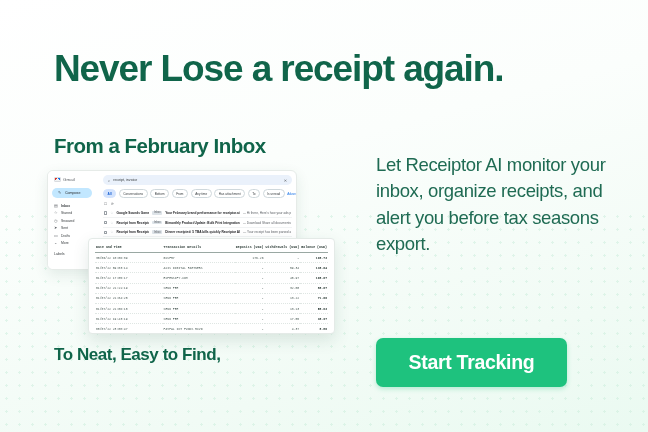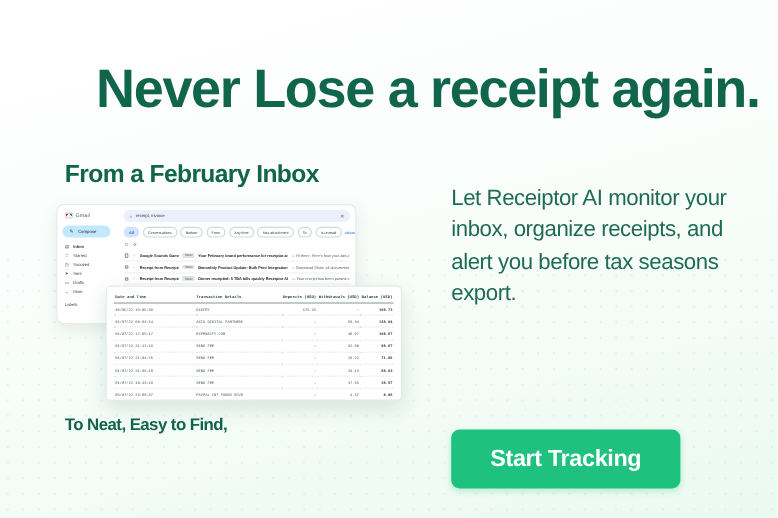--- a/index.html
+++ b/index.html
@@ -18,49 +18,48 @@
   #dots {
     position: absolute; left: 0; right: 0; top: 210px; bottom: 0;
     background-image: radial-gradient(#cdeedd 1px, transparent 1.2px);
     background-size: 13px 13px;
     opacity: .55;
     pointer-events: none;
   }
   
   .headline {
     position: absolute; left: 54px; top: 48px;
-    font-size: 45px; font-weight: 700; letter-spacing: -1.1px;
-    color: #10654a; white-space: nowrap; margin-left: 26px;
+    font-size: 37px; font-weight: 700; letter-spacing: -1.1px;
+    color: #10654a; white-space: nowrap;
   }
   
   .sub-top {
     position: absolute; left: 54px; top: 134px;
     font-size: 20.5px; font-weight: 700; letter-spacing: -.5px;
     color: #10654a; white-space: nowrap;
   }
   .sub-bottom {
     position: absolute; left: 54px; top: 344px;
-    font-size: 14px; font-weight: 700; letter-spacing: -.45px;
+    font-size: 17px; font-weight: 700; letter-spacing: -.45px;
     color: #10654a; line-height: 1.32;
   }
   
   .body-copy {
     position: absolute; left: 376px; top: 152px; width: 238px;
     font-size: 18.5px; font-weight: 400; line-height: 1.43;
     color: #1f6b53; letter-spacing: -.35px;
   }
   .cta {
     position: absolute; left: 376px; top: 338px;
     width: 191px; height: 49px;
     background: #1ec27e; border: none; border-radius: 7px;
     color: #ffffff; font-size: 19.5px; font-weight: 700; letter-spacing: -.3px;
     font-family: "Liberation Sans", sans-serif;
     cursor: pointer;
     box-shadow: 0 2px 5px rgba(30,194,126,.28);
-    margin-top: 20px;
   }
   
   .gcard {
     position: absolute; left: 47px; top: 170px;
     width: 250px; height: 100px;
     background: #ffffff;
     border: 1px solid #e6ebe8;
     border-radius: 6px;
     box-shadow: 0 5px 14px rgba(30,80,60,.10);
     overflow: hidden;

